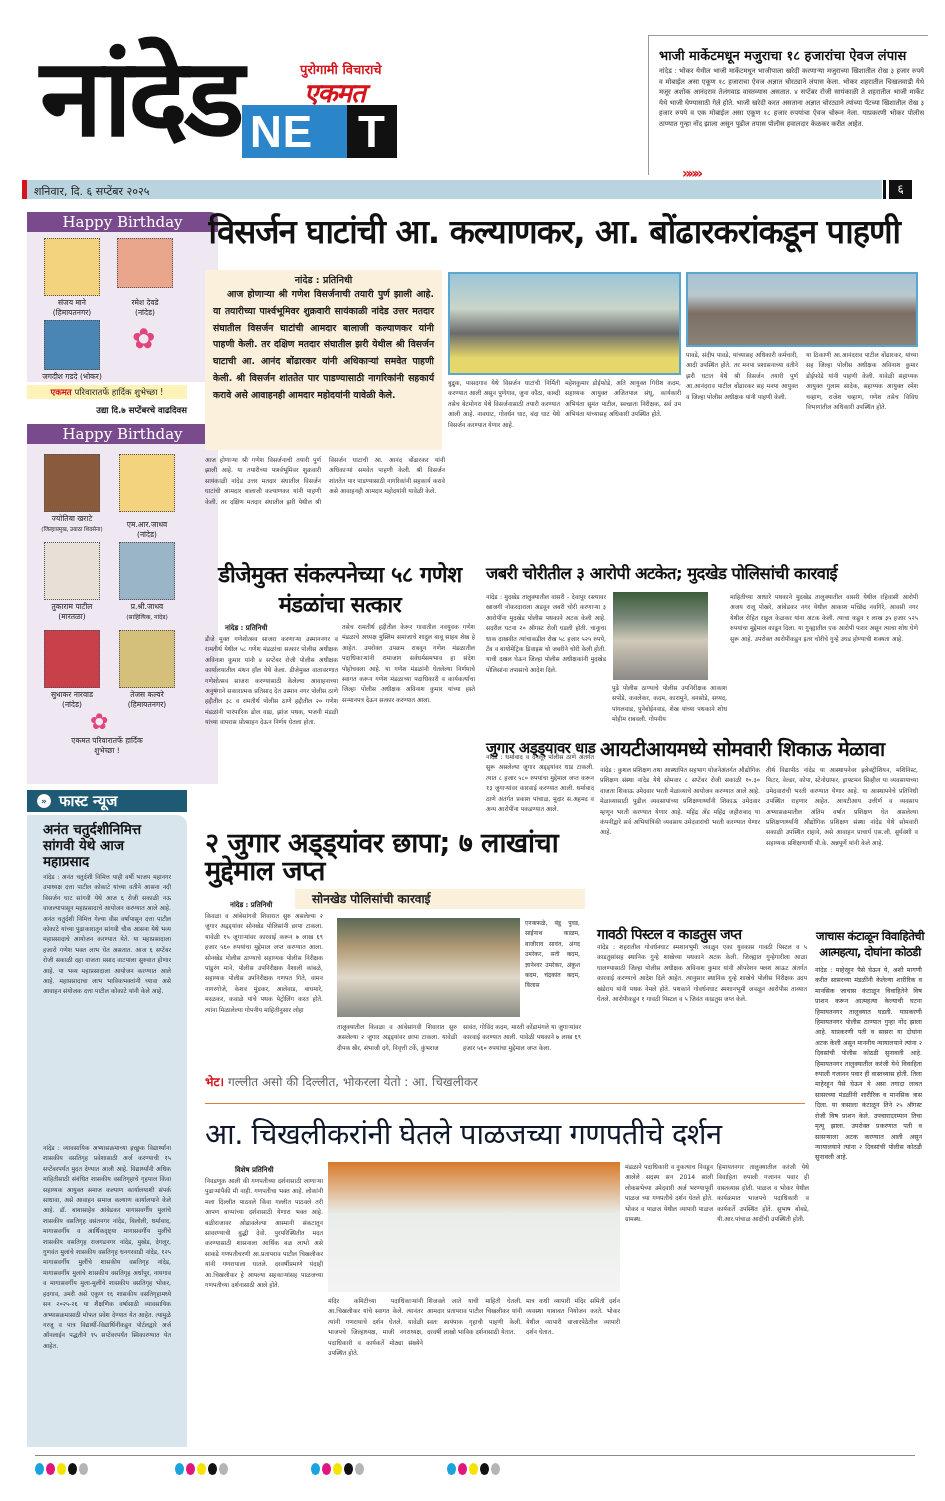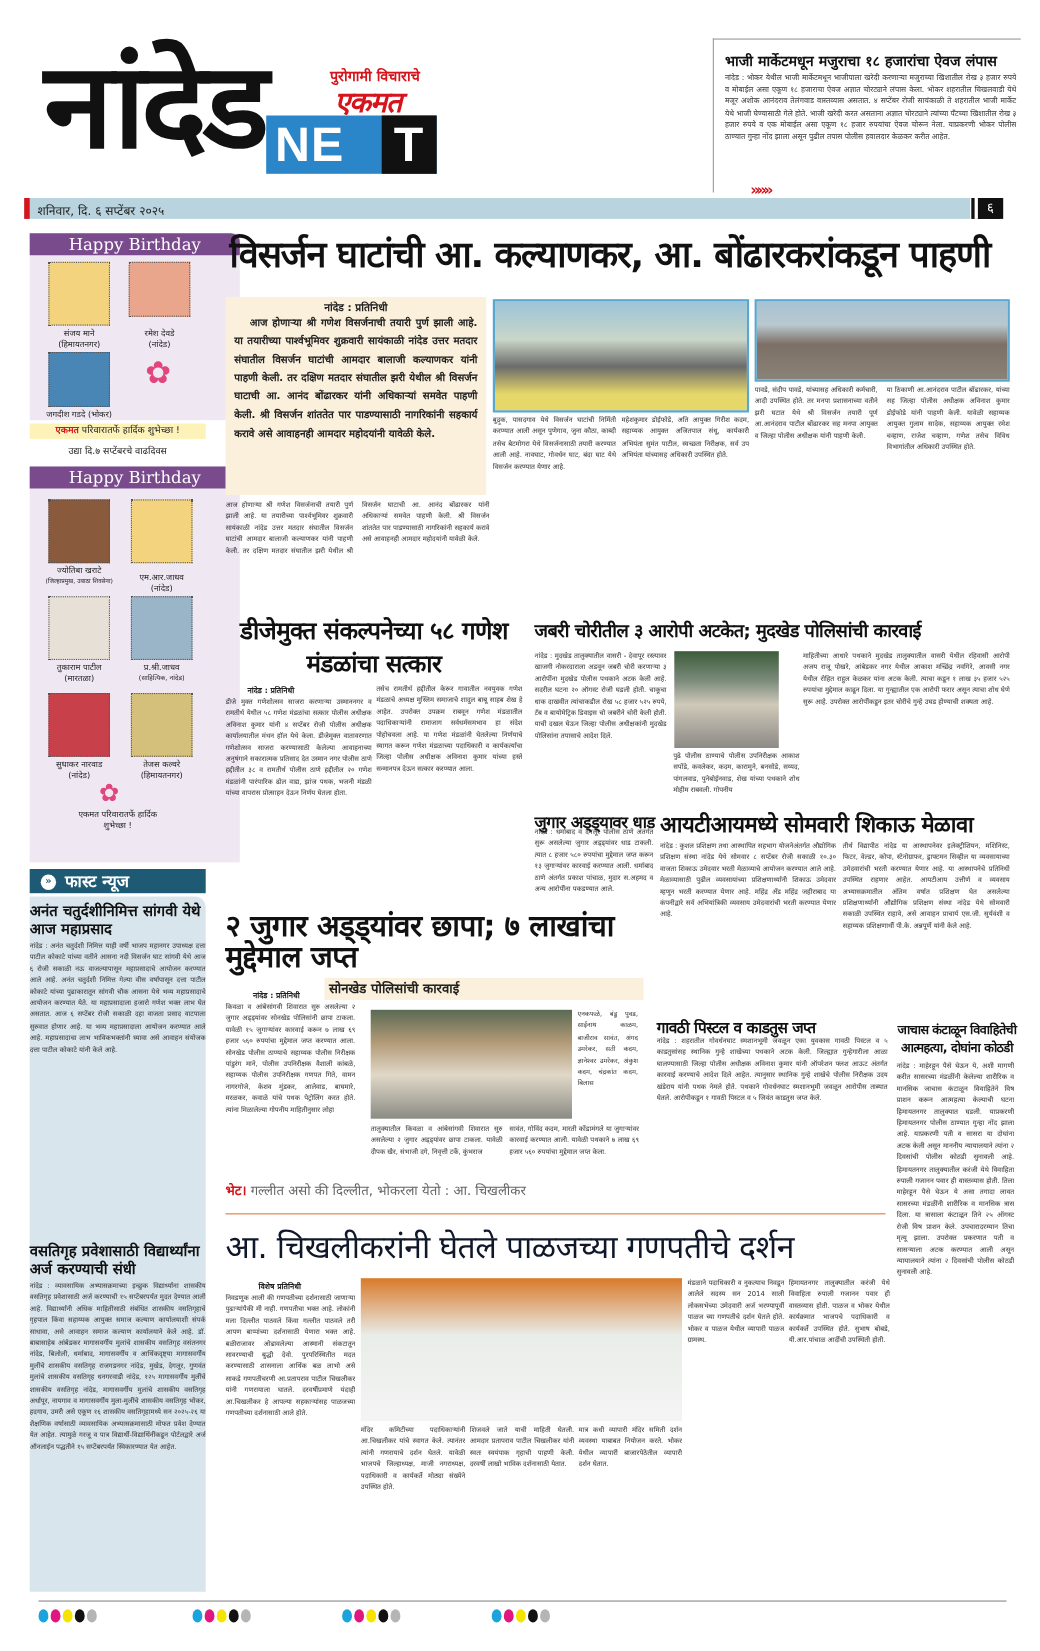--- a/index.html
+++ b/index.html
@@ -22,24 +22,24 @@
 .brief .txt{margin-left:10px;width:265px;font-size:6.8px;line-height:10.5px}
 .arrows{left:682px;top:165px;color:#d5141c;font-size:14px;font-weight:bold;letter-spacing:-3px}
 
 .bday{left:27px;width:191px;background:#efe8f3}
 .bday-h{height:20px;background:#7a4b8c;color:#fff;text-align:center;font-family:"DejaVu Serif",serif;font-size:15px;line-height:20px;border-radius:0 8px 0 0}
 .photo{position:absolute;width:56px;height:58px;border:1px dotted #555}
 .pname{position:absolute;width:80px;text-align:center;font-size:7.5px;line-height:10px;color:#222}
 .flower{position:absolute;font-size:28px;color:#e0457b}
 .wish{left:27px;top:385px;width:160px;height:14px;background:#fdf3b8;font-size:8.5px;text-align:center;line-height:14px;color:#222}
 .wish b{color:#d5141c}
-.tomorrow{left:27px;top:404px;width:160px;font-size:8.5px;text-align:center;font-weight:normal}
+.tomorrow{left:27px;top:404px;width:160px;font-size:8.5px;text-align:right;font-weight:bold}
 .fast{left:27px;top:790px;width:160px;height:22px;background:#1e5a74;color:#fff;font-size:15px;font-weight:bold;line-height:22px;padding-left:10px}
 .fast .ic{display:inline-block;width:14px;height:14px;background:#fff;border-radius:50%;color:#1e5a74;font-size:9px;line-height:14px;text-align:center;margin-right:8px;vertical-align:2px}
-.fastbox{left:27px;top:815px;width:160px;height:632px;background:#d9e5ec;border-radius:0 10px 0 0;padding:6px 0}
+.fastbox{left:27px;top:815px;width:160px;height:632px;background:#d9e5ec;border-radius:0 10px 0 0;padding:6px 16px}
 .fastbox h4{font-size:13.5px;font-weight:bold;line-height:16px;color:#111}
 
 .h-main{left:205px;top:212px;width:720px;font-size:33px;font-weight:bold;color:#111;letter-spacing:-1px;line-height:40px;transform:scaleX(.99)}
 .lead{left:205px;top:270px;width:237px;height:180px;background:#fbf0dc;padding:3px 8px}
 .lead .by{text-align:center;font-size:9.5px;font-weight:bold}
 .lead .body{font-size:9.2px;font-weight:bold;line-height:16.8px;text-align:justify;color:#222;text-indent:14px}
 .ph{background:linear-gradient(180deg,#9cc4d9 0%,#c9d6c8 35%,#6b6b6b 60%,#e6d76a 85%,#e6d76a 100%);border:2px solid #59a7cf}
 .ph2{background:linear-gradient(180deg,#a7c2d4 0%,#b9c8cf 30%,#7d6f66 55%,#8a8377 100%);border:2px solid #59a7cf}
 .ph3{background:linear-gradient(180deg,#5a6a55 0%,#b29a76 30%,#e0d8c8 60%,#8b8b84 100%)}
 .ph4{background:linear-gradient(180deg,#3d5c3a 0%,#7a8a7b 30%,#cfc9b9 55%,#8d8a86 100%)}
@@ -122,21 +122,20 @@
       <div>(हिमायतनगर)</div>
     </div>
   <div class="flower" style="left:63px;top:285px;font-size:22px">✿</div>
   <div class="pname" style="left:40px;top:312px;width:80px">एकमत परिवारातर्फे हार्दिक शुभेच्छा !</div>
 </div>
 
 <div class="abs fast"><span class="ic">»</span><span>फास्ट न्यूज</span></div>
 <div class="abs fastbox">
   <h4>अनंत चतुर्दशीनिमित्त सांगवी येथे आज महाप्रसाद</h4>
   <div class="txt" style="height:268px;margin-top:3px">नांदेड : अनंत चतुर्दशी निमित्त याही वर्षी भाजप महानगर उपाध्यक्ष दत्ता पाटील कोकाटे यांच्या वतीने आसना नदी विसर्जन घाट सांगवी येथे आज ६ रोजी सकाळी नऊ वाजल्यापासून महाप्रसादाचे आयोजन करण्यात आले आहे. अनंत चतुर्दशी निमित्त गेल्या वीस वर्षांपासून दत्ता पाटील कोकाटे यांच्या पुढाकारातून सांगवी चौक आसना येथे भव्य महाप्रसादाचे आयोजन करण्यात येते. या महाप्रसादाला हजारो गणेश भक्त लाभ घेत असतात. आज ६ सप्टेंबर रोजी सकाळी दहा वाजता प्रसाद वाटपाला सुरुवात होणार आहे. या भव्य महाप्रसादाला आयोजन करण्यात आले आहे. महाप्रसादाचा लाभ भाविकभक्तांनी घ्यावा असे आवाहन संयोजक दत्ता पाटील कोकाटे यांनी केले आहे.</div>
-  <h4 style="margin-top:6px">वसतिगृह प्रवेशासाठी विद्यार्थ्यांना अर्ज करण्याची संधी</h4>
   <div class="txt" style="height:270px;margin-top:3px">नांदेड : व्यावसायिक अभ्यासक्रमाच्या इच्छुक विद्यार्थ्यांना शासकीय वसतिगृह प्रवेशासाठी अर्ज करण्याची १५ सप्टेंबरपर्यंत मुदत देण्यात आली आहे. विद्यार्थ्यांनी अधिक माहितीसाठी संबंधित शासकीय वसतिगृहाचे गृहपाल किंवा सहाय्यक आयुक्त समाज कल्याण कार्यालयाशी संपर्क साधावा, असे आवाहन समाज कल्याण कार्यालयाने केले आहे. डॉ. बाबासाहेब आंबेडकर मागासवर्गीय मुलांचे शासकीय वसतिगृह वसंतनगर नांदेड, बिलोली, धर्माबाद, मागासवर्गीय व आर्थिकदृष्ट्या मागासवर्गीय मुलींचे शासकीय वसतिगृह राजगडनगर नांदेड, मुखेड, देगलूर, गुणवंत मुलांचे शासकीय वसतिगृह धनगरवाडी नांदेड, १२५ मागासवर्गीय मुलींचे शासकीय वसतिगृह नांदेड, मागासवर्गीय मुलांचे शासकीय वसतिगृह अर्धापूर, नायगाव व मागासवर्गीय मुला-मुलींचे शासकीय वसतिगृह भोकर, हदगाव, उमरी असे एकूण १६ शासकीय वसतिगृहामध्ये सन २०२५-२६ या शैक्षणिक वर्षासाठी व्यावसायिक अभ्यासक्रमासाठी मोफत प्रवेश देण्यात येत आहेत. त्यामुळे गरजू व पात्र विद्यार्थी-विद्यार्थिनींकडून पोर्टलद्वारे अर्ज ऑनलाईन पद्धतीने १५ सप्टेंबरपर्यंत स्विकारण्यात येत आहेत.</div>
 </div>
 
 <div class="abs h-main">विसर्जन घाटांची आ. कल्याणकर, आ. बोंढारकरांकडून पाहणी</div>
 <div class="abs lead">
   <div class="by">नांदेड : प्रतिनिधी</div>
   <div class="body">आज होणाऱ्या श्री गणेश विसर्जनाची तयारी पुर्ण झाली आहे. या तयारीच्या पार्श्वभूमिवर शुक्रवारी सायंकाळी नांदेड उत्तर मतदार संघातील विसर्जन घाटांची आमदार बालाजी कल्याणकर यांनी पाहणी केली. तर दक्षिण मतदार संघातील झरी येथील श्री विसर्जन घाटाची आ. आनंद बोंढारकर यांनी अधिकाऱ्यां समवेत पाहणी केली. श्री विसर्जन शांततेत पार पाडण्यासाठी नागरिकांनी सहकार्य करावे असे आवाहनही आमदार महोदयांनी यावेळी केले.</div>
 </div>
 <div class="abs ph" style="left:448px;top:272px;width:233px;height:103px"></div>
 <div class="abs ph2" style="left:686px;top:272px;width:232px;height:75px"></div>
@@ -158,21 +157,21 @@
 <div class="abs txt" style="left:730px;top:592px;width:188px;height:138px">माहितीच्या आधारे पथकाने मुदखेड तालुक्यातील वासरी येथील रहिवासी आरोपी अजय राजू पोखरे, आंबेडकर नगर येथील आकाश मच्छिंद्र नवगिरे, आवसी नगर येथील रोहित राहुल केळकर यांना अटक केली. त्याचा कडून १ लाख ३५ हजार ५२५ रुपयांचा मुद्देमाल काढून दिला. या गुन्ह्यातील एक आरोपी फरार असून त्याचा शोध घेणे सुरू आहे. उपरोक्त आरोपींकडून इतर चोरीचे गुन्हे उघड होण्याची शक्यता आहे.</div>
 
 <div class="abs h2" style="left:486px;top:737px;width:110px;font-size:15px">जुगार अड्ड्यावर धाड</div>
 <div class="abs txt" style="left:486px;top:752px;width:108px;height:78px">नांदेड : धर्माबाद व देगलूर पोलीस ठाणे अंतर्गत सुरू असलेल्या जुगार अड्ड्यांवर धाड टाकली. त्यात ८ हजार ५८० रुपयांचा मुद्देमाल जप्त करून १३ जुगाऱ्यांवर कारवाई करण्यात आली. धर्माबाद ठाणे अंतर्गत प्रकाश पांचाळ, मुदार स.अहमद व अन्य आरोपींना पकडण्यात आले.</div>
 
 <div class="abs h2" style="left:600px;top:736px;width:325px;font-size:20px;line-height:26px">आयटीआयमध्ये सोमवारी शिकाऊ मेळावा</div>
 <div class="abs txt" style="left:600px;top:765px;width:160px;height:140px">नांदेड : कुशल प्रशिक्षण तथा आस्थापित सहभाग योजनेअंतर्गत औद्योगिक प्रशिक्षण संस्था नांदेड येथे सोमवार ८ सप्टेंबर रोजी सकाळी १०.३० वाजता शिकाऊ उमेदवार भरती मेळाव्याचे आयोजन करण्यात आले आहे. मेळाव्यासाठी पुढील व्यवसायांच्या प्रशिक्षणार्थ्यांनी शिकाऊ उमेदवार म्हणून भरती करण्यात येणार आहे. महिंद्र अँड महिंद्र जहीराबाद या कंपनीद्वारे सर्व अभियांत्रिकी व्यवसाय उमेदवारांची भरती करण्यात येणार आहे.</div>
 <div class="abs txt" style="left:766px;top:765px;width:152px;height:140px">तीर्थ विद्यापीठ नांदेड या आस्थापनेवर इलेक्ट्रीशियन, मशिनिस्ट, फिटर, वेल्डर, कोपा, स्टेनोग्राफर, ड्राफ्टमन सिव्हील या व्यवसायाच्या उमेदवारांची भरती करण्यात येणार आहे. या आस्थापनेचे प्रतिनिधी उपस्थित राहणार आहेत. आयटीआय उत्तीर्ण व व्यवसाय अभ्यासक्रमातील अंतिम वर्षात प्रशिक्षण घेत असलेल्या प्रशिक्षणार्थ्यांनी औद्योगिक प्रशिक्षण संस्था नांदेड येथे सोमवारी सकाळी उपस्थित राहावे, असे आवाहन प्राचार्य एस.जी. सुर्यवंशी व सहाय्यक प्रशिक्षणार्थी पी.के. अन्नपूर्णे यांनी केले आहे.</div>
 
 <div class="abs h2" style="left:205px;top:829px;width:375px;font-size:27px;line-height:28px">२ जुगार अड्ड्यांवर छापा; ७ लाखांचा मुद्देमाल जप्त</div>
-<div class="abs" style="left:295px;top:889px;width:290px;height:20px;background:#fbf0dc;font-size:12px;font-weight:bold;color:#222;padding-left:4px;line-height:20px">सोनखेड पोलिसांची कारवाई</div>
+<div class="abs" style="left:295px;top:889px;width:290px;height:20px;background:#fbf0dc;font-size:12px;font-weight:bold;color:#222;padding-left:17px;line-height:20px">सोनखेड पोलिसांची कारवाई</div>
 <div class="abs" style="left:230px;top:900px;font-size:7px;font-weight:bold">नांदेड : प्रतिनिधी</div>
 <div class="abs txt" style="left:205px;top:911px;width:118px;height:160px">किवळा व आंबेसांगवी शिवारात सुरु असलेल्या २ जुगार अड्ड्यांवर सोनखेड पोलिसांनी छापा टाकला. यावेळी १५ जुगाऱ्यांवर कारवाई करून ७ लाख ६९ हजार ५६० रुपयांचा मुद्देमाल जप्त करण्यात आला. सोनखेड पोलीस ठाण्याचे सहाय्यक पोलीस निरीक्षक पांडुरंग माने, पोलीस उपनिरीक्षक वैशाली कांबळे, सहाय्यक पोलीस उपनिरीक्षक गणपत गिते, वामन नागरगोजे, केशव मुंडकर, आलेवाड, बाघमारे, मरळकर, कवाळे यांचे पथक पेट्रोलिंग करत होते. त्यांना मिळालेल्या गोपनीय माहितीनुसार लोहा</div>
 <div class="abs ph3" style="left:337px;top:918px;width:183px;height:99px"></div>
 <div class="abs txt" style="left:525px;top:918px;width:55px;height:100px;font-size:6px">एनकफळे, बंडू पुवड, साईनाथ काळम, बाजीराव सावंत, अंगद उमरेकर, सती कदम, ज्ञानेश्वर उमरेकर, अंकुश कदम, चंद्रकांत कदम, बिलास</div>
 <div class="abs txt" style="left:337px;top:1022px;width:120px;height:50px">तालुक्यातील किवळा व आंबेसांगवी शिवारात सुरु असलेल्या २ जुगार अड्ड्यांवर छापा टाकला. यावेळी दीपक खैर, संभाजी दगे, निवृत्ती टर्के, कुंभराज</div>
 <div class="abs txt" style="left:463px;top:1022px;width:118px;height:50px">सावंत, गोविंद कदम, मारती कोंडामंगले या जुगाऱ्यांवर कारवाई करण्यात आली. यावेळी पथकाने ७ लाख ६९ हजार ५६० रुपयांचा मुद्देमाल जप्त केला.</div>
 
 <div class="abs h2" style="left:597px;top:924px;width:200px;font-size:14px">गावठी पिस्टल व काडतुस जप्त</div>
 <div class="abs txt" style="left:597px;top:942px;width:210px;height:128px;font-size:6.2px">नांदेड : शहरातील गोवर्धनघाट स्मशानभूमी जवळून एका युवकास गावठी पिस्टल व ५ काडतुसांसह स्थानिक गुन्हे शाखेच्या पथकाने अटक केली. जिल्ह्यात गुन्हेगारीला आळा घालण्यासाठी जिल्हा पोलीस अधीक्षक अविनाश कुमार यांनी ऑपरेशन फ्लश आऊट अंतर्गत कारवाई करण्याचे आदेश दिले आहेत. त्यानुसार स्थानिक गुन्हे शाखेचे पोलीस निरीक्षक उदय खंडेराय यांनी पथक नेमले होते. पथकाने गोवर्धनघाट स्मशानभूमी जवळून आरोपीस ताब्यात घेतले. आरोपीकडून १ गावठी पिस्टल व ५ जिवंत काडतुस जप्त केले.</div>
 

